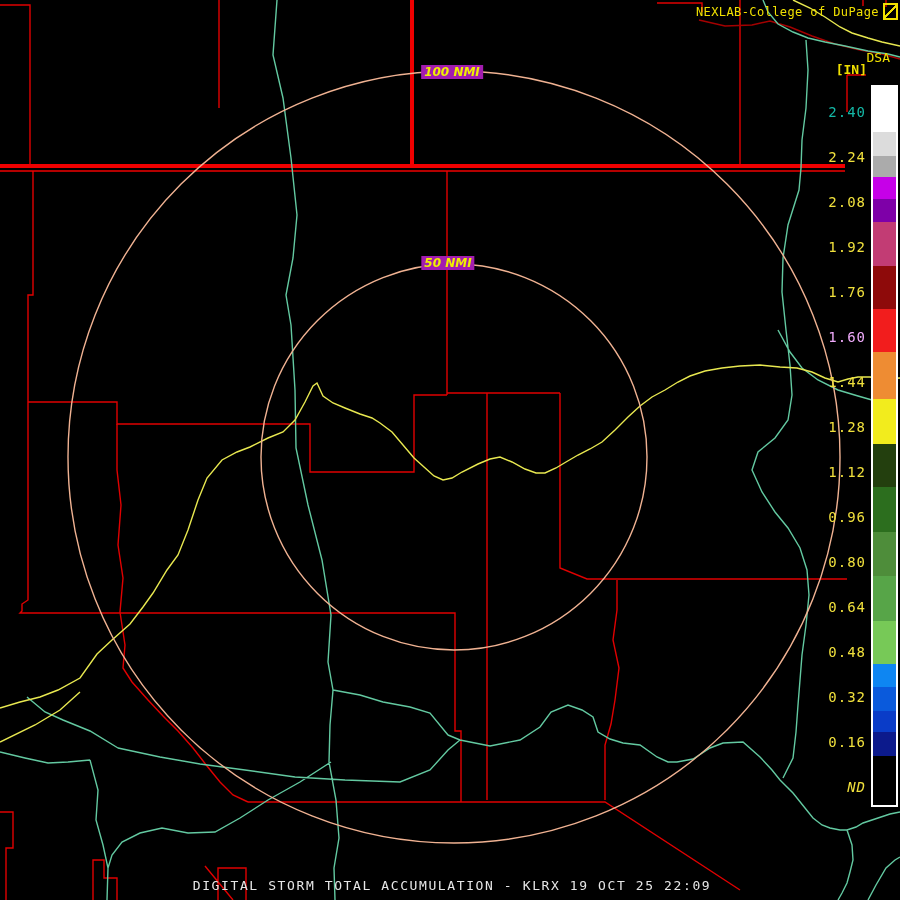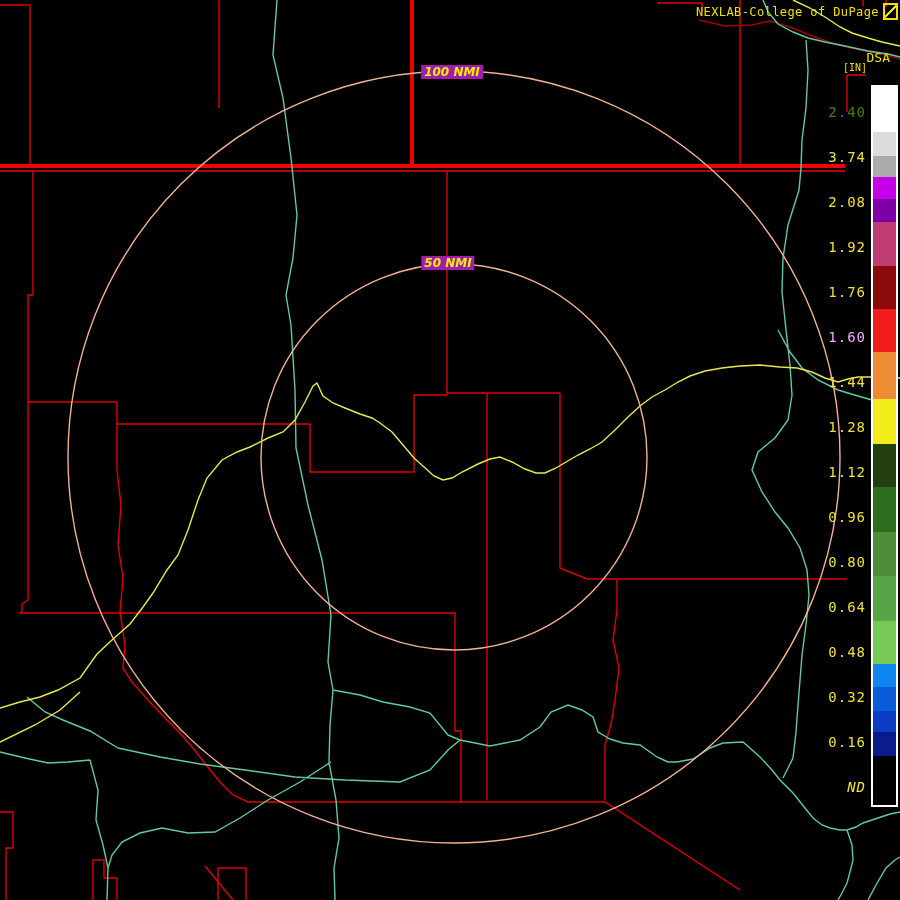--- a/index.html
+++ b/index.html
@@ -5,21 +5,21 @@
   html,body{margin:0;padding:0;background:#000;}
   .stage{position:relative;width:900px;height:900px;background:#000;overflow:hidden;
          font-family:"DejaVu Sans Mono","Liberation Mono",monospace;}
   .stage svg{position:absolute;left:0;top:0;}
   .overlay{position:absolute;white-space:pre;}
   .title-bar{top:3px;right:2px;display:flex;align-items:center;gap:4px;
              font-size:12px;letter-spacing:.4px;}
   .cod-icon{display:inline-block;width:11px;height:13px;border:2px solid #F0E000;
             background:linear-gradient(135deg,transparent 44%,#F0E000 44%,#F0E000 58%,transparent 58%);}
   .prod-code{top:50px;right:10px;font-size:13px;}
-  .prod-units{top:62px;right:33px;font-size:10px;}
+  .prod-units{top:62px;right:33px;font-size:13px;font-weight:bold;}
   .ring-label{transform:translate(-50%,-50%);font-family:"DejaVu Sans","Liberation Sans",sans-serif;
               font-style:italic;font-weight:bold;font-size:12px;background:#a21caf;padding:0 3px;line-height:14px;}
   .colorbar{position:absolute;left:871px;top:85px;width:23px;height:718px;
             border:2px solid #fff;background:#000;}
   .cb-label{position:absolute;right:34px;font-size:14px;letter-spacing:1px;line-height:17px;}
   .footer{top:878px;left:452px;transform:translateX(-50%);font-size:13px;letter-spacing:1.6px;}
 </style>
 </head>
 <body>
 
@@ -107,32 +107,33 @@
         <div style="height: 45px; background: rgb(87, 165, 72);"></div>
         <div style="height: 43px; background: rgb(119, 201, 87);"></div>
         <div style="height: 23px; background: rgb(14, 134, 242);"></div>
         <div style="height: 24px; background: rgb(10, 90, 220);"></div>
         <div style="height: 21px; background: rgb(10, 60, 200);"></div>
         <div style="height: 24px; background: rgb(12, 26, 140);"></div>
         <div style="height: 48px; background: rgb(0, 0, 0);"></div>
       </div>
   </div>
   <div>
-      <div class="cb-label" style="top: 104px; color: #4d7c0f; margin-left: 28px;">2.40</div>
-      <div class="cb-label" style="top: 149px; color: rgb(240, 224, 60);">3.74</div>
+      <div class="cb-label" style="top: 104px; color: #14b8a6; margin-left: 28px;">2.40</div>
+      <div class="cb-label" style="top: 149px; color: rgb(240, 224, 60);">2.24</div>
       <div class="cb-label" style="top: 194px; color: rgb(240, 224, 60);">2.08</div>
       <div class="cb-label" style="top: 239px; color: rgb(240, 224, 60);">1.92</div>
       <div class="cb-label" style="top: 284px; color: rgb(240, 224, 60);">1.76</div>
       <div class="cb-label" style="top: 329px; color: #f0abfc;">1.60</div>
       <div class="cb-label" style="top: 374px; color: rgb(240, 224, 60);">1.44</div>
       <div class="cb-label" style="top: 419px; color: rgb(240, 224, 60);">1.28</div>
       <div class="cb-label" style="top: 464px; color: rgb(240, 224, 60);">1.12</div>
       <div class="cb-label" style="top: 509px; color: rgb(240, 224, 60); text-align: right;">0.96</div>
       <div class="cb-label" style="top: 554px; color: rgb(240, 224, 60);">0.80</div>
       <div class="cb-label" style="top: 599px; color: rgb(240, 224, 60);">0.64</div>
       <div class="cb-label" style="top: 644px; color: rgb(240, 224, 60);">0.48</div>
       <div class="cb-label" style="top: 689px; color: rgb(240, 224, 60); margin-left: 36px;">0.32</div>
       <div class="cb-label" style="top: 734px; color: rgb(240, 224, 60);">0.16</div>
       <div class="cb-label" style="top: 779px; color: rgb(240, 224, 60); font-style: italic;">ND</div>
     </div>
 
+  <div class="overlay footer" style="color: rgb(230, 230, 230);">DIGITAL STORM TOTAL ACCUMULATION - KLRX 19 OCT 25 22:09</div>
 
 </div>
 
 </body></html>

